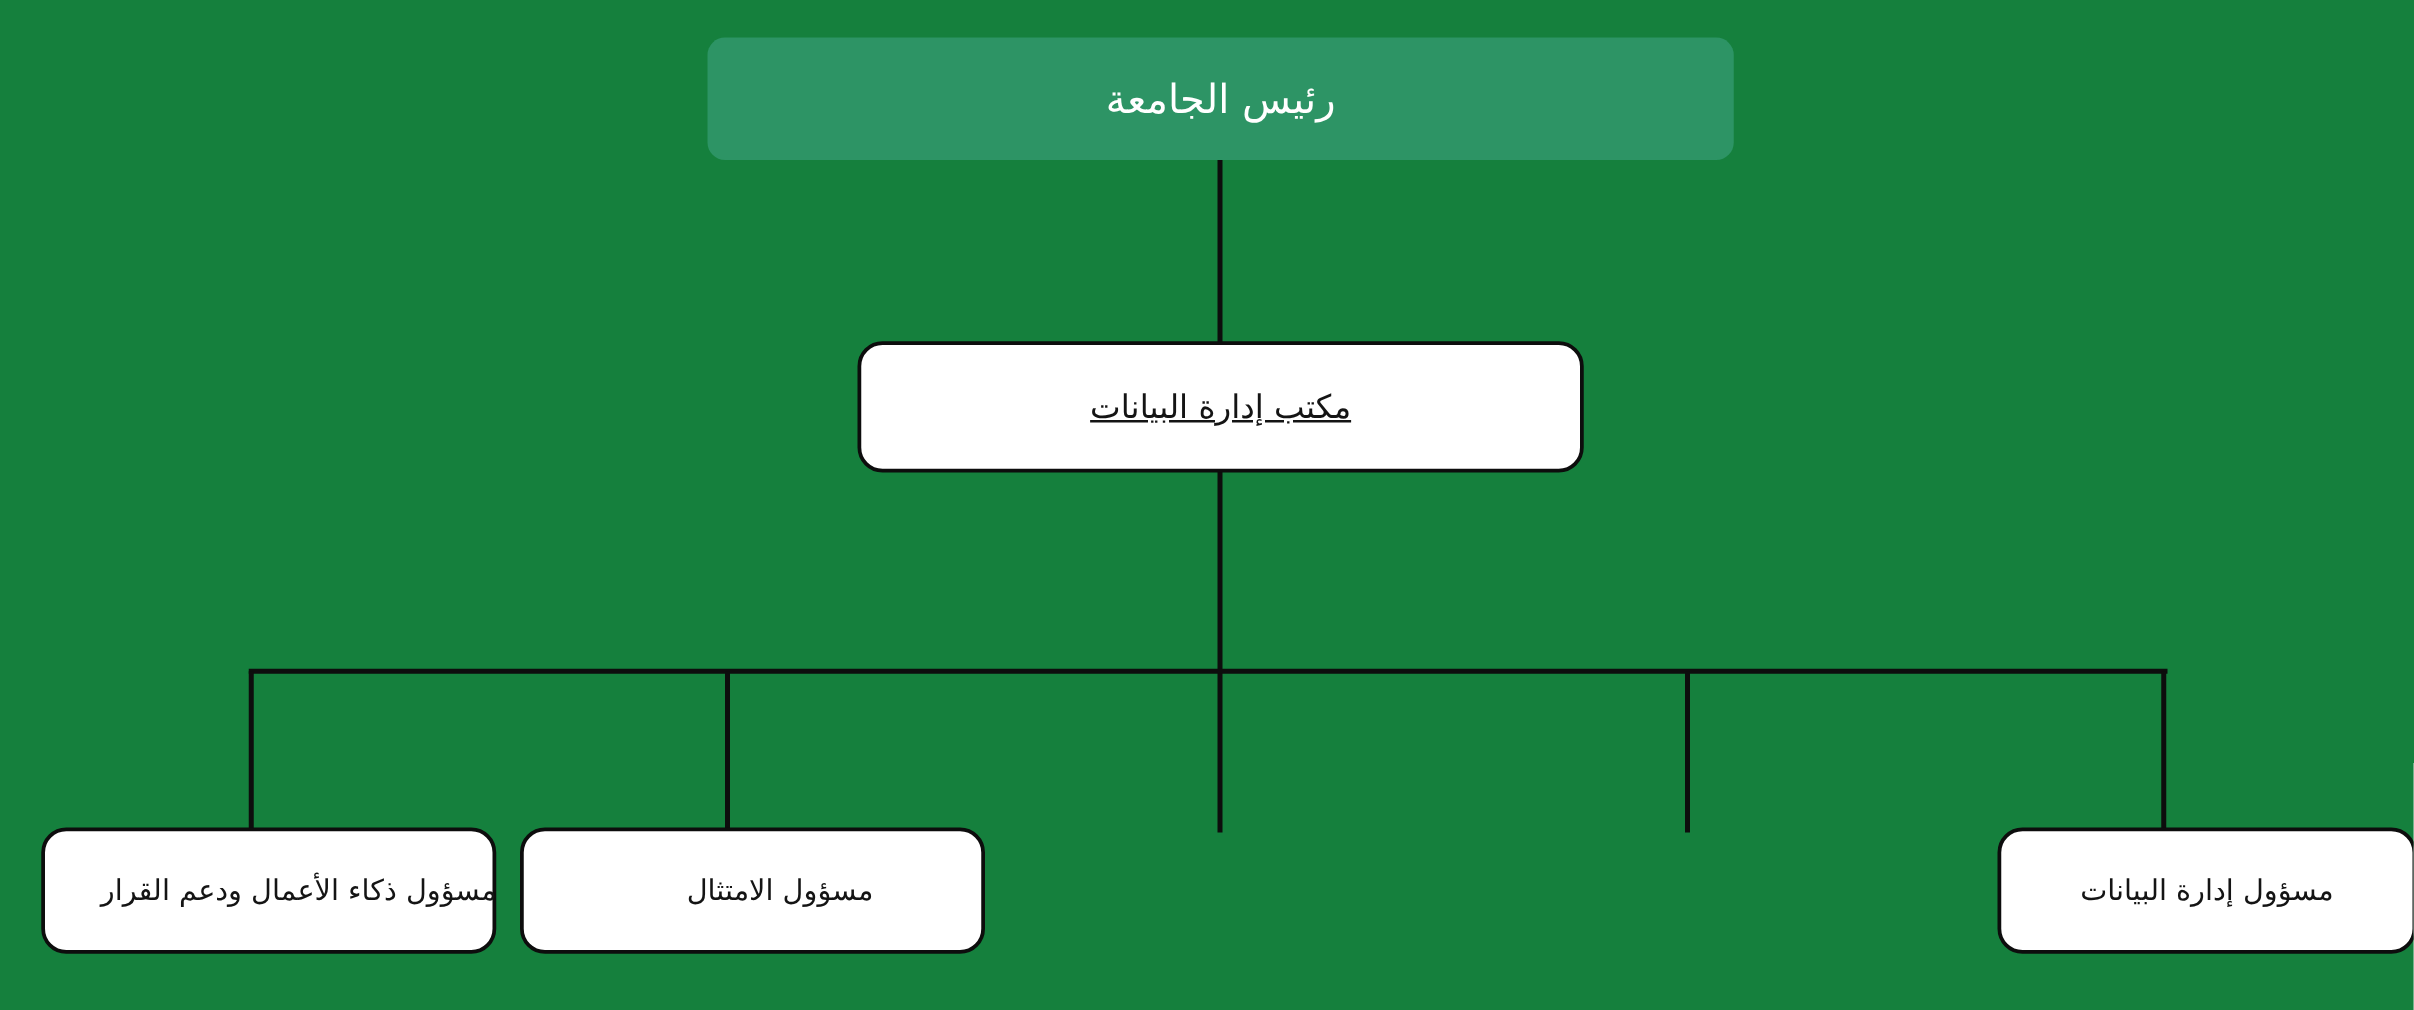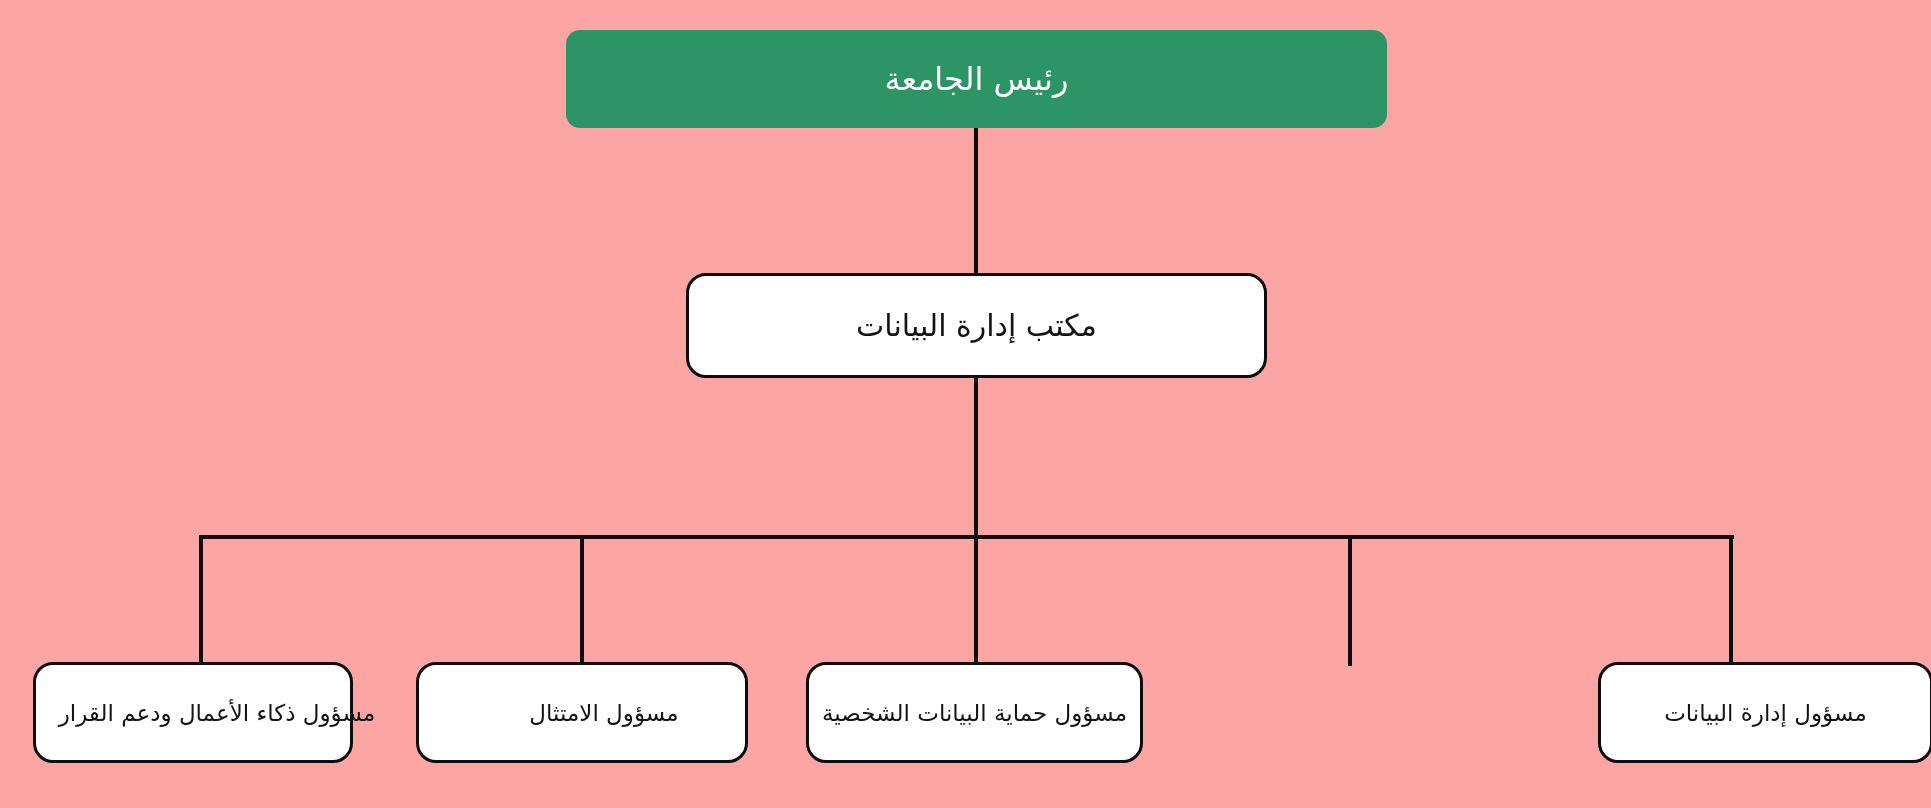--- a/index.html
+++ b/index.html
@@ -4,21 +4,21 @@
 <style>
   html, body {
     margin: 0;
     padding: 0;
     background: #ffffff;
   }
   #canvas {
     position: relative;
     width: 1931px;
     height: 808px;
-    background: #fca5a5;
+    background: #15803d;
     overflow: hidden;
     font-family: "DejaVu Sans", sans-serif;
   }
   .node {
     position: absolute;
     display: flex;
     align-items: center;
     justify-content: center;
     text-align: center;
     box-sizing: border-box;
@@ -39,29 +39,30 @@
     width: 821px; height: 98px;
     background: #2d9465;
     border: none;
     border-radius: 14px;
     color: #ffffff;
     font-size: 32px;
   }
   .node-l2 {
     left: 686px; top: 273px;
     width: 581px; height: 105px;
-    font-size: 30px;
+    font-size: 26px;
+    text-decoration: underline;
   }
   .node-l3 {
     top: 662px;
     height: 101px;
     font-size: 23px;
   }
-  .node-l3-0 { left: 33px;   width: 320px; padding-left: 48px; }
-  .node-l3-1 { left: 416px;  width: 332px; padding-left: 44px; }
+  .node-l3-0 { left: 33px;   width: 364px; padding-left: 48px; }
+  .node-l3-1 { left: 416px;  width: 372px; padding-left: 44px; }
   .node-l3-2 { left: 806px;  width: 337px; }
   .node-l3-3 { left: 1181px; width: 337px; }
   .node-l3-4 { left: 1562px; width: 335px; margin-left: 36px; }
   .line {
     position: absolute;
     background: #0d0d0d;
     z-index: 1;
   }
   .v-root-l2   { left: 974px;  top: 124px; width: 4px; height: 153px; }
   .v-l2-branch { left: 974px;  top: 374px; width: 4px; height: 292px; }
@@ -91,20 +92,17 @@
   <div class="node node-l2">
     <span class="lbl">مكتب إدارة البيانات</span>
   </div>
 
   <div class="node node-l3 node-l3-0">
     <span class="lbl">مسؤول ذكاء الأعمال ودعم القرار</span>
   </div>
   <div class="node node-l3 node-l3-1">
     <span class="lbl">مسؤول الامتثال</span>
   </div>
-  <div class="node node-l3 node-l3-2">
-    <span class="lbl">مسؤول حماية البيانات الشخصية</span>
-  </div>
   <div class="node node-l3 node-l3-4">
     <span class="lbl">مسؤول إدارة البيانات</span>
   </div>
 
 </div>
 
 </body></html>

